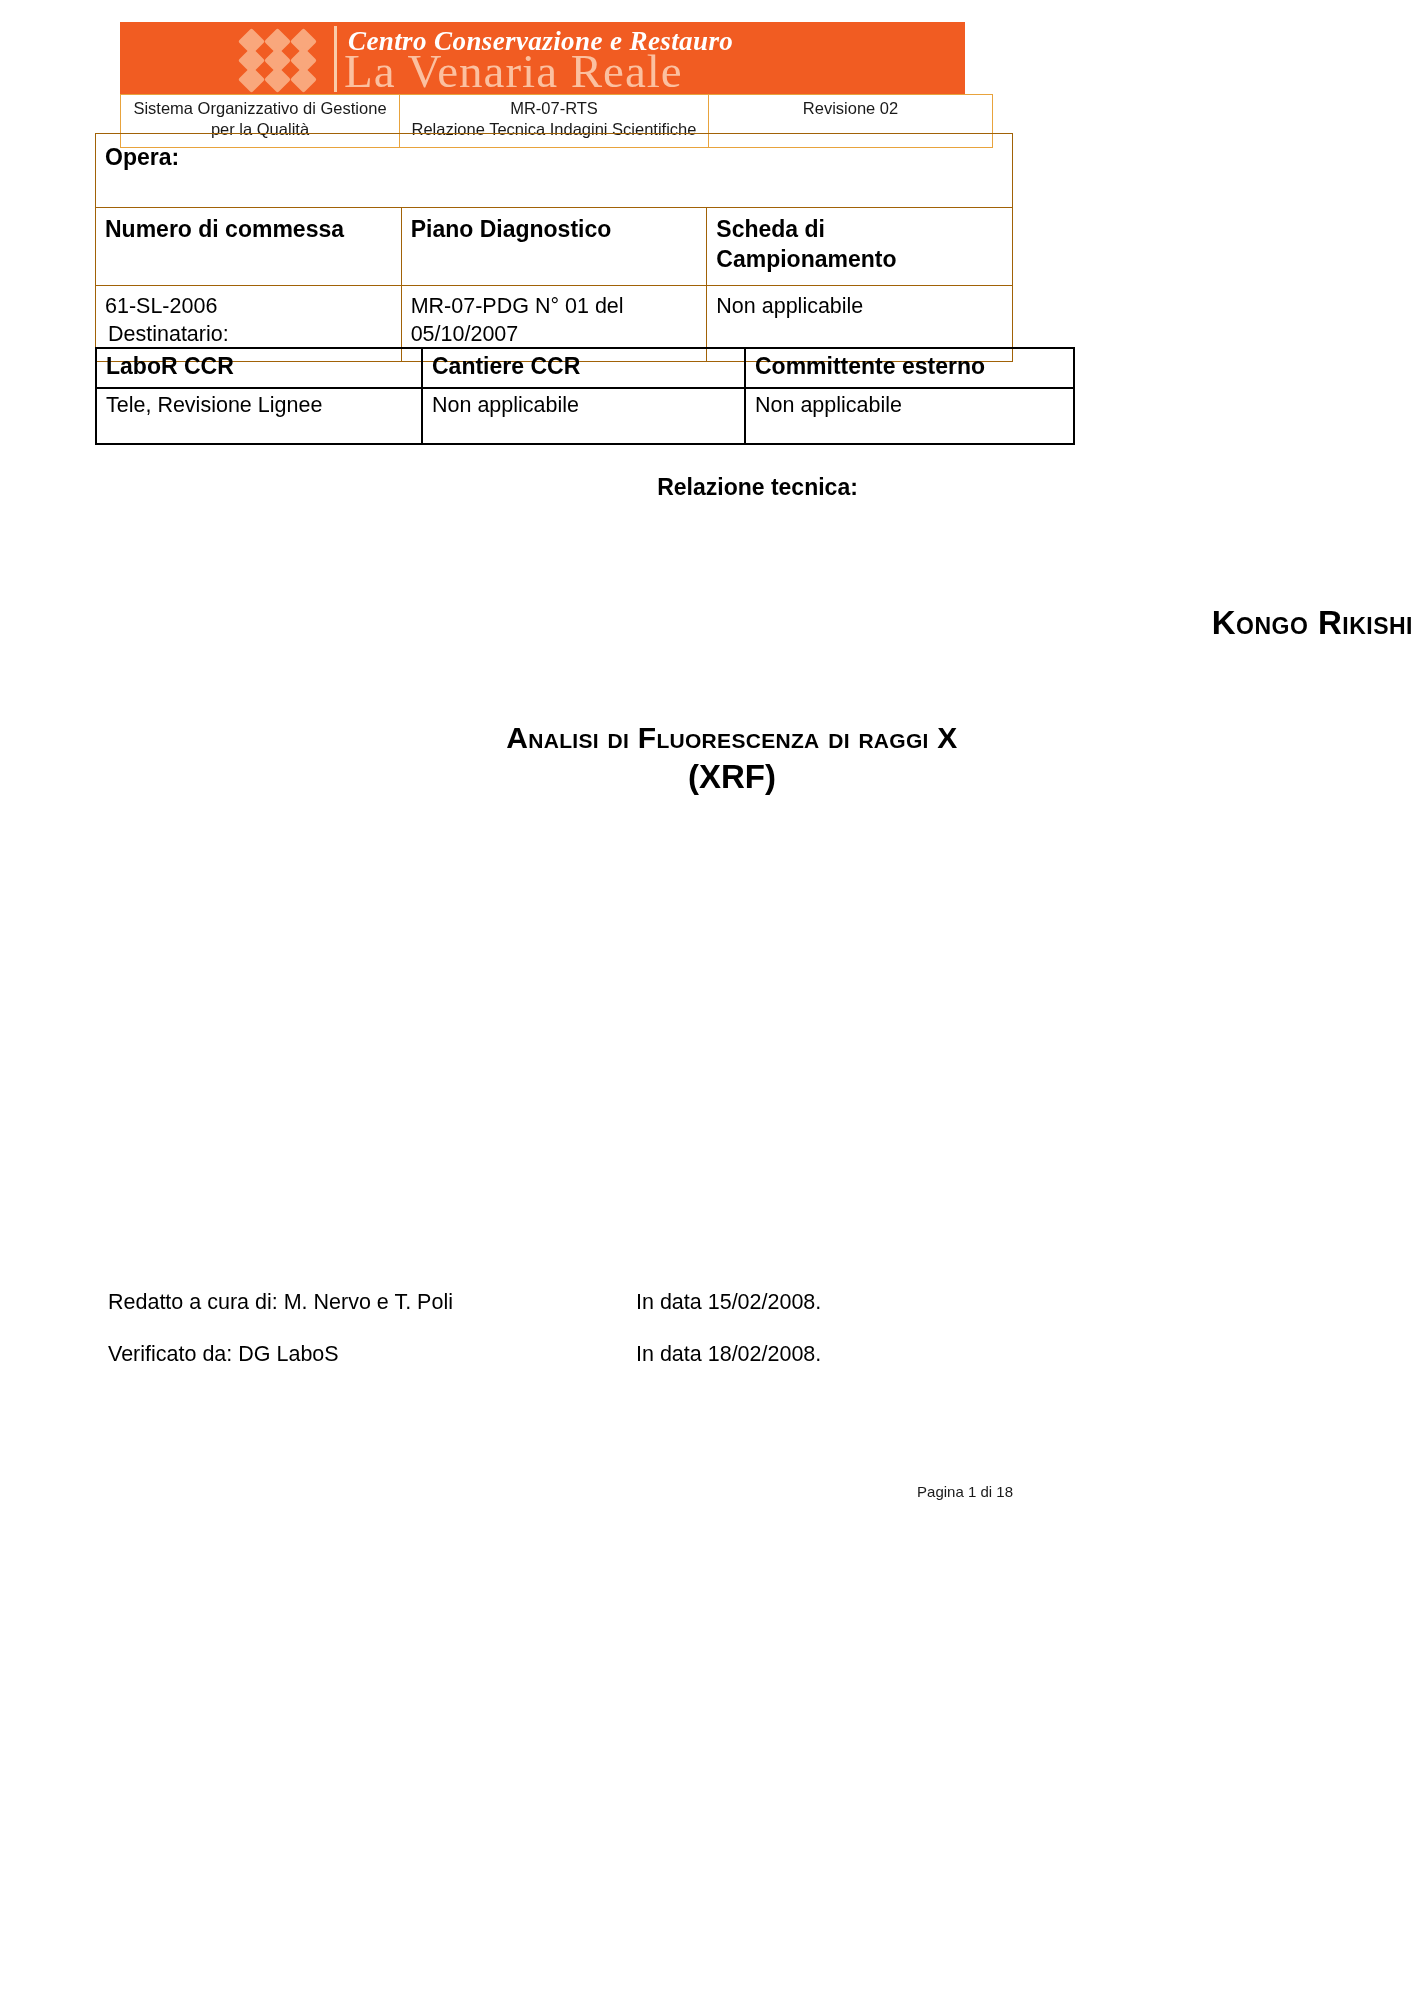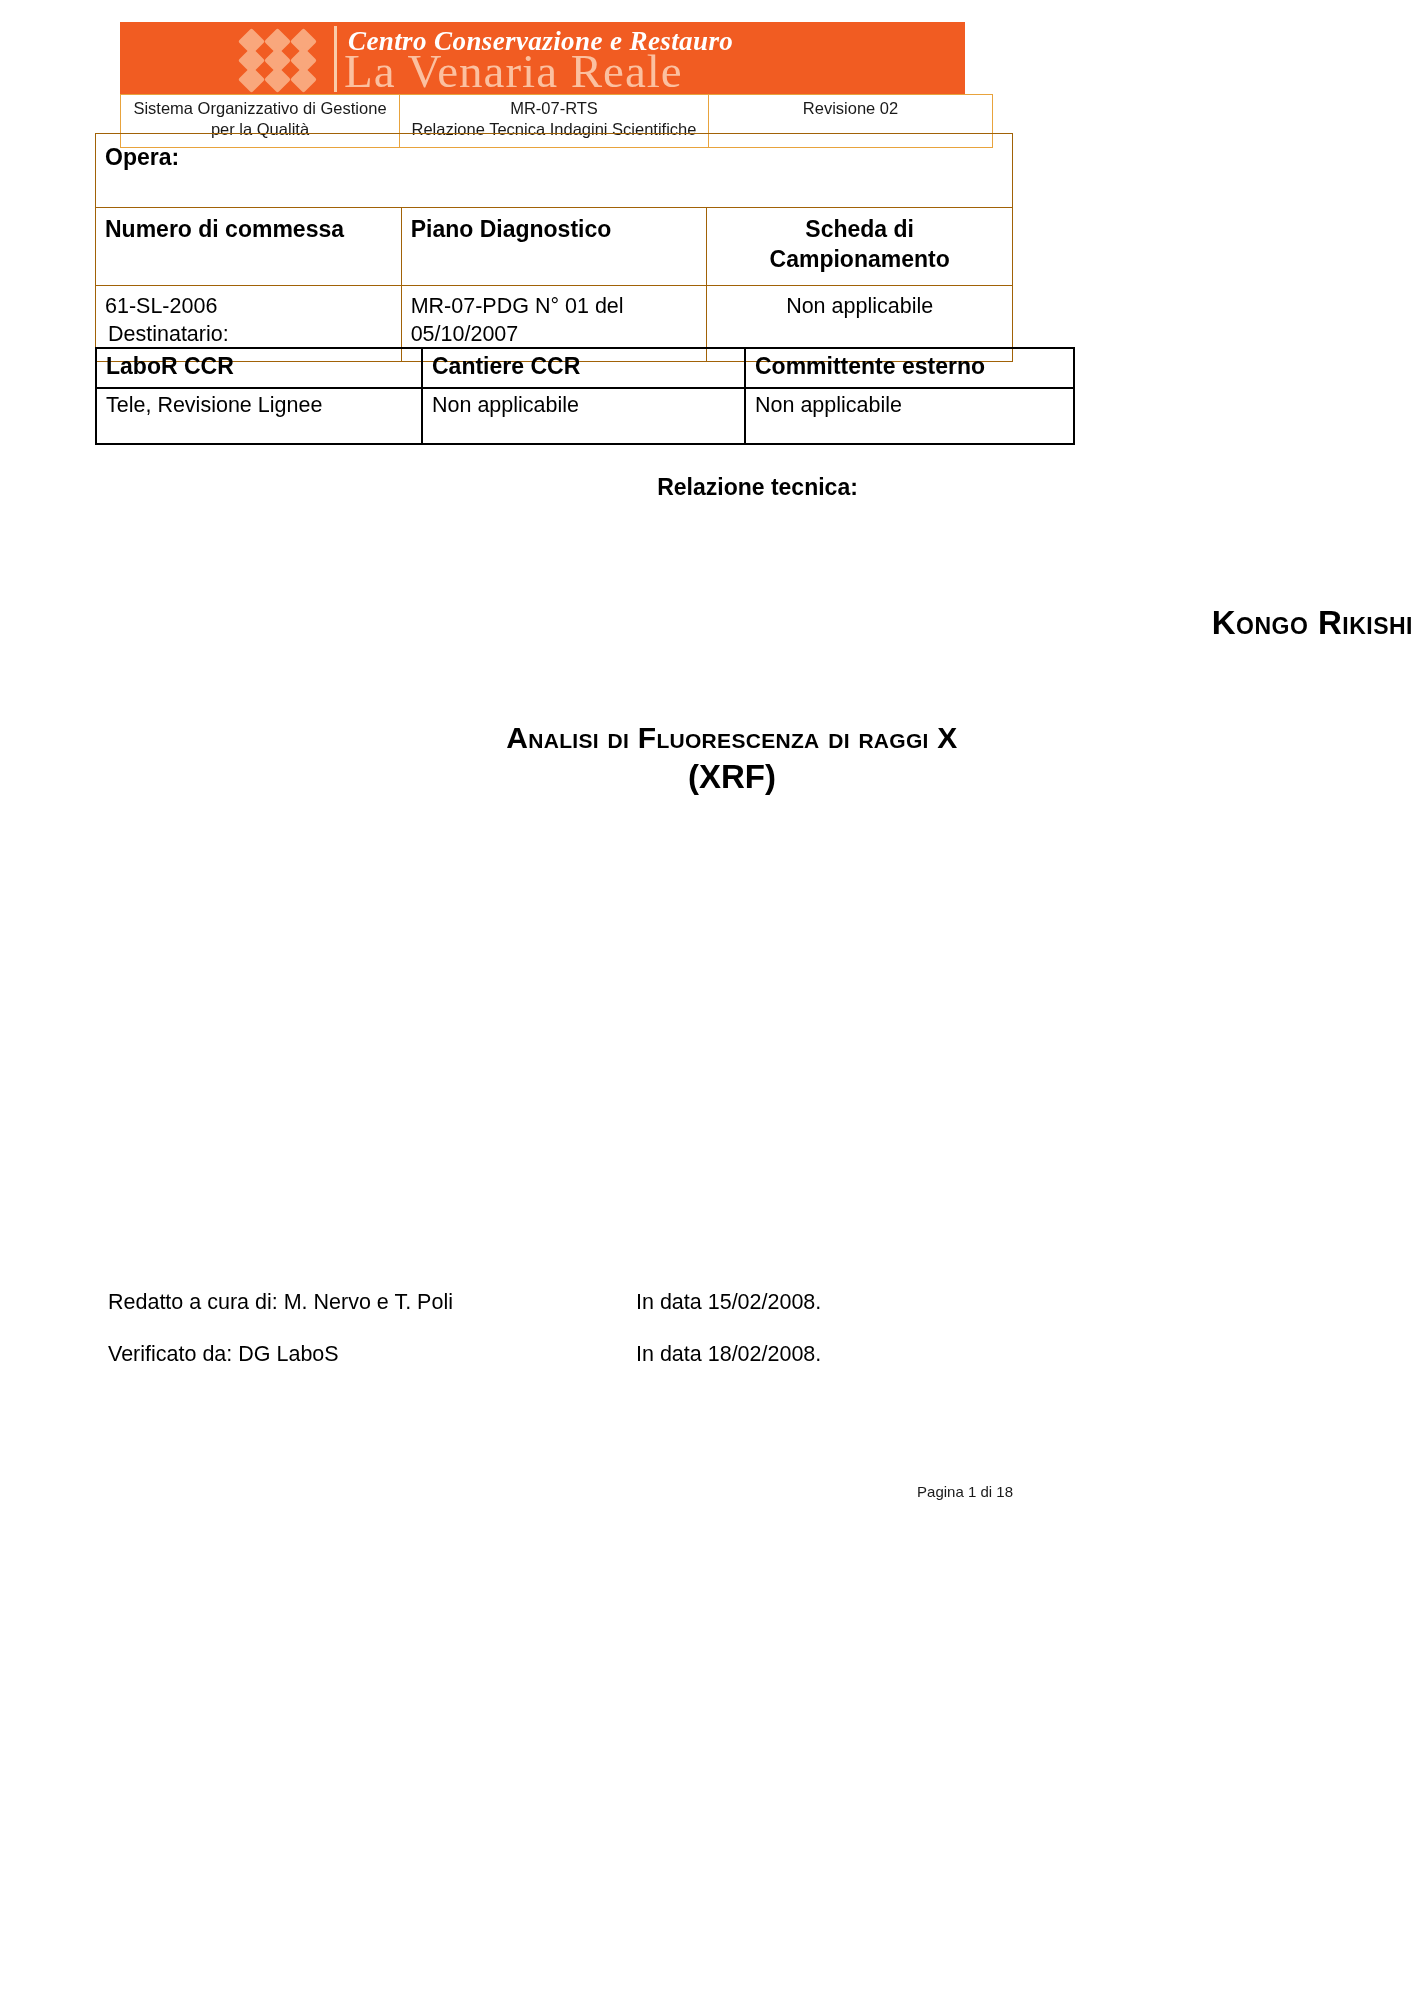--- a/index.html
+++ b/index.html
@@ -129,21 +129,21 @@
     padding: 7px 9px 10px 9px;
   }
   table.opera-table td.opera-title {
     font-weight: bold;
     font-size: 23px;
     height: 54px;
     padding-top: 9px;
   }
   table.opera-table td.col-a { width: 306px; }
   table.opera-table td.col-b { width: 303px; }
-  table.opera-table td.col-c { width: 309px; text-align: center; }
+  table.opera-table td.col-c { width: 309px; }
   table.opera-table td.bold-cell { font-weight: bold; font-size: 23px; }
   table.opera-table td.val-cell { height: 58px; border-radius: 9px; }
 
   
   .dest-label {
     position: absolute;
     left: 108px;
     top: 322px;
     font-size: 21.5px;
   }

